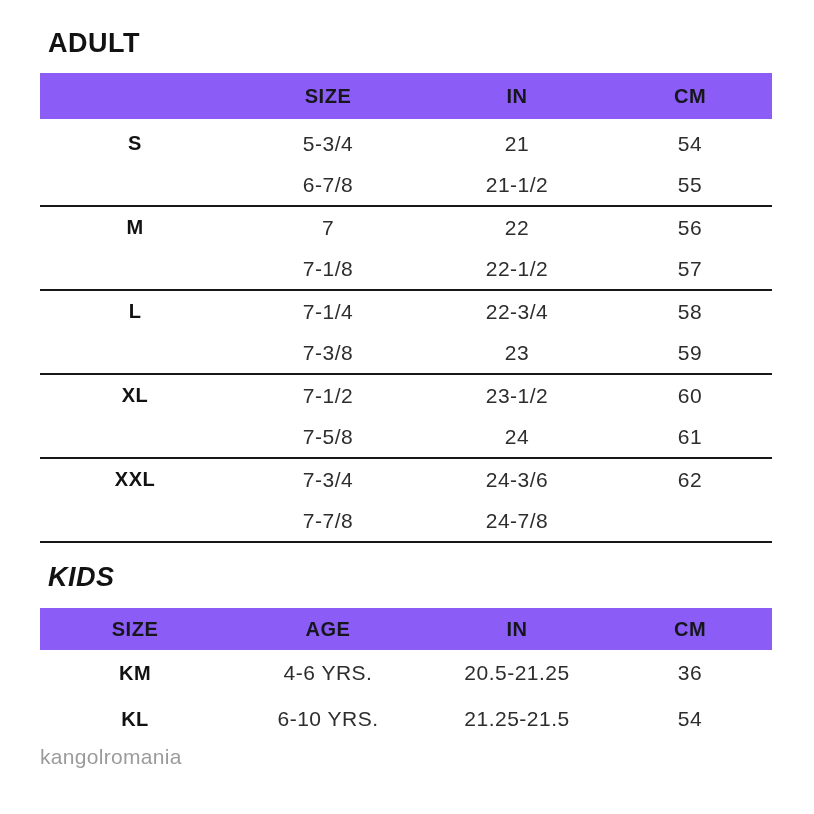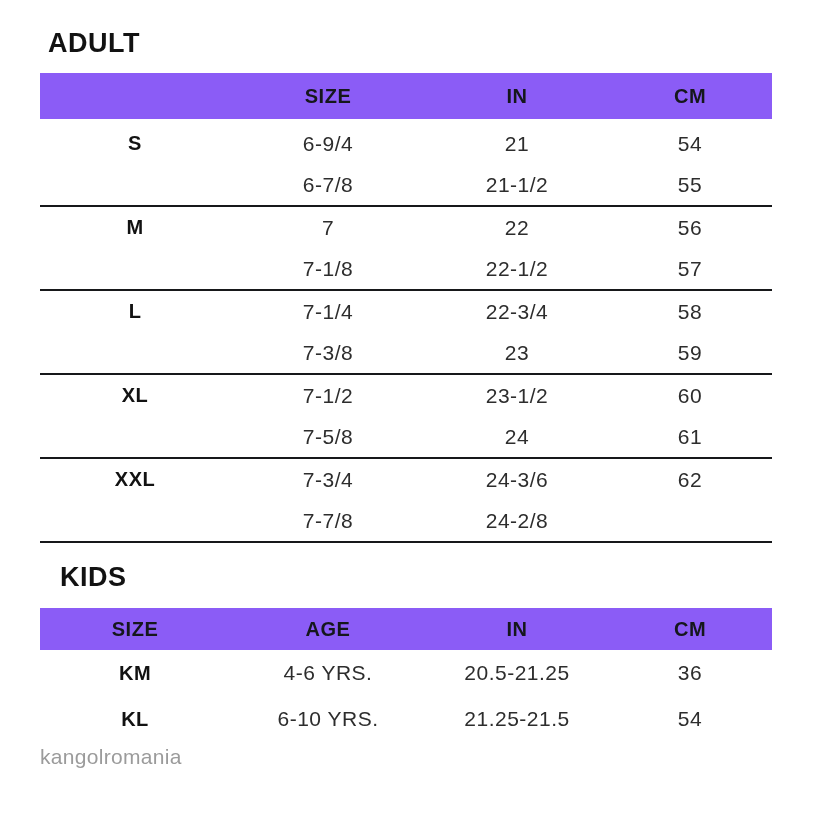--- a/index.html
+++ b/index.html
@@ -19,21 +19,22 @@
   }
   .section-title {
     font-size: 27px;
     font-weight: 800;
     letter-spacing: 0.5px;
     color: #121212;
     margin: 30px 0 16px 8px;
     line-height: 1;
   }
   .section-title.kids-title {
-    margin: 21px 0 17px 20px;
+    margin: 21px 0 17px 8px;
+    font-style: italic;
   }
   .grid-row {
     display: grid;
     grid-template-columns: 190px 196px 182px 164px;
     align-items: center;
     text-align: center;
   }
   .band {
     height: 46px;
     background: #8b5cf6;
@@ -90,21 +91,21 @@
         <div class="col-header">SIZE</div>
         <div class="col-header">IN</div>
         <div class="col-header">CM</div>
       </div>
 
       <div class="adult-groups">
 
         <div class="size-group">
           <div class="grid-row data-row">
             <div class="row-label">S</div>
-            <div>6-9/4</div>
+            <div>5-3/4</div>
             <div>21</div>
             <div>54</div>
           </div>
           <div class="grid-row data-row">
             <div class="row-label"></div>
             <div>6-7/8</div>
             <div>21-1/2</div>
             <div>55</div>
           </div>
         </div>
@@ -157,21 +158,21 @@
         <div class="size-group">
           <div class="grid-row data-row">
             <div class="row-label">XXL</div>
             <div>7-3/4</div>
             <div>24-3/6</div>
             <div>62</div>
           </div>
           <div class="grid-row data-row">
             <div class="row-label"></div>
             <div>7-7/8</div>
-            <div>24-2/8</div>
+            <div>24-7/8</div>
           </div>
         </div>
 
       </div>
     </div>
   </div>
 
   <div>
     <div class="section-title kids-title">KIDS</div>
 

